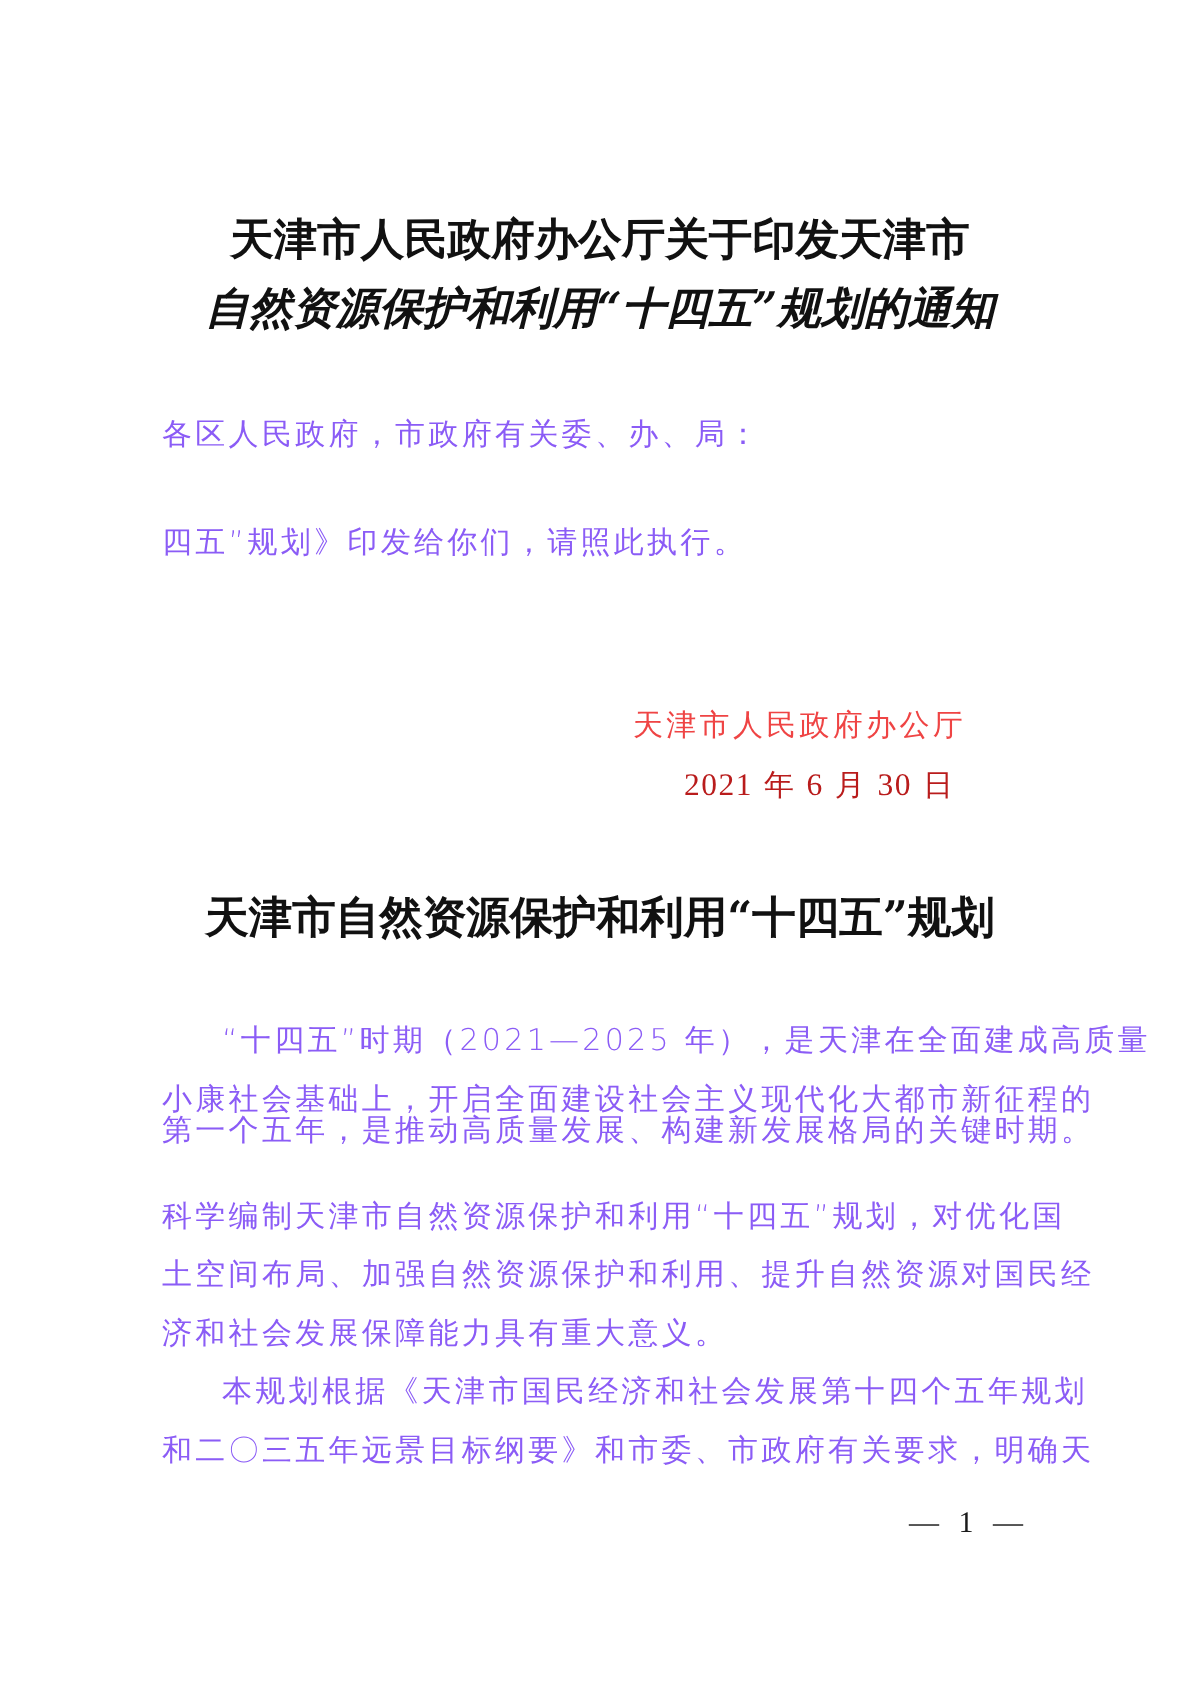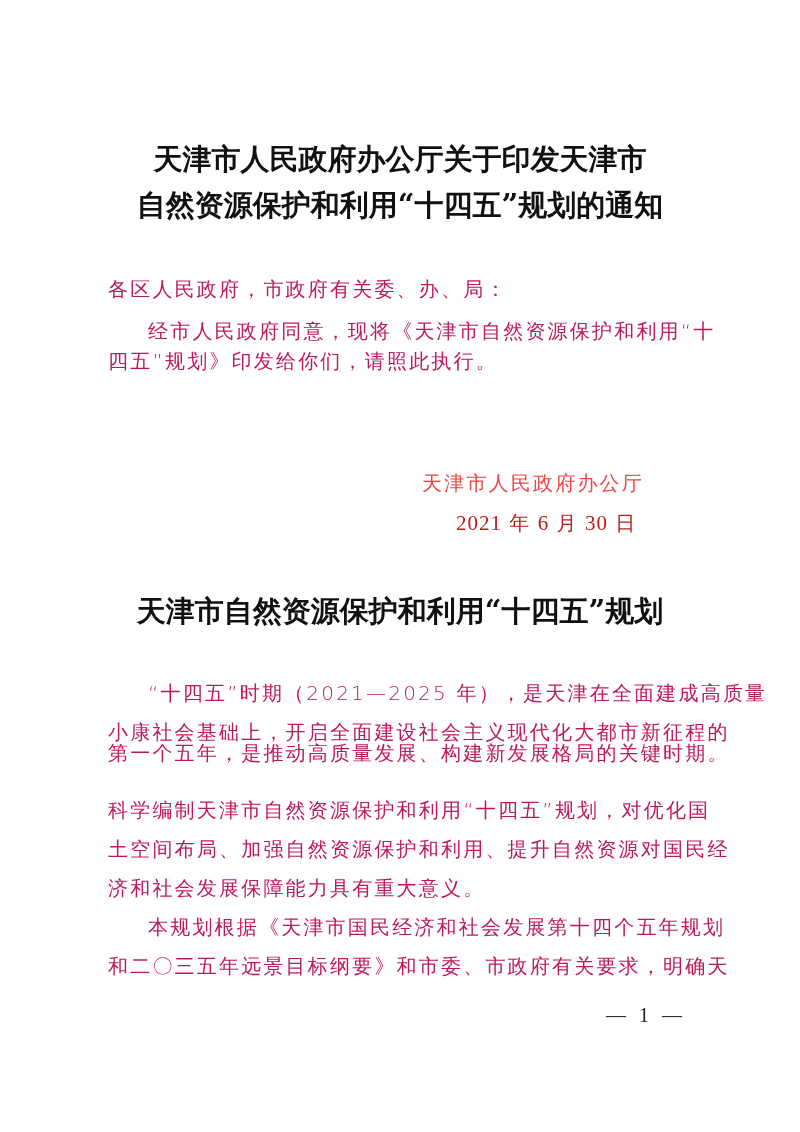--- a/index.html
+++ b/index.html
@@ -28,21 +28,21 @@
       letter-spacing: 0px;
       left: 0;
       width: 800px;
       text-align: center;
       color: #111;
     }
     .body-line {
       font-size: 20px;
       letter-spacing: 2.2px;
       left: 108px;
-      color: #be185d;
+      color: #8b5cf6;
       font-family: "DejaVu Sans", "Liberation Sans", sans-serif;
       font-weight: 300;
     }
     .indent { left: 148px; }
     .sign {
       font-size: 20px;
       letter-spacing: 2.2px;
       color: #ef4444;
       font-family: "DejaVu Sans", "Liberation Sans", sans-serif;
     }
@@ -60,25 +60,24 @@
       top: 1004px;
       letter-spacing: 4px;
     }
   </style>
 </head>
 <body>
 
 <div class="page">
 
   <div class="abs title" style="top:140px;">天津市人民政府办公厅关于印发天津市</div>
-  <div class="abs title" style="top:186px;">自然资源保护和利用“十四五”规划的通知</div>
+  <div class="abs title" style="top:186px;font-style:italic;">自然资源保护和利用“十四五”规划的通知</div>
 
   <div class="abs body-line" style="top:276px;">各区人民政府，市政府有关委、办、局：</div>
 
-  <div class="abs body-line indent" style="top:318px;">经市人民政府同意，现将《天津市自然资源保护和利用“十</div>
   <div class="abs body-line" style="top:348px;text-align:right;">四五”规划》印发给你们，请照此执行。</div>
 
   <div class="abs sign" style="top:470px; left:422px;">天津市人民政府办公厅</div>
 
   <div class="abs date" style="top:510px; left:456px;">
     <span class="num">2021</span>
     <span>年</span>
     <span class="num">6</span>
     <span>月</span>
     <span class="num">30</span>

